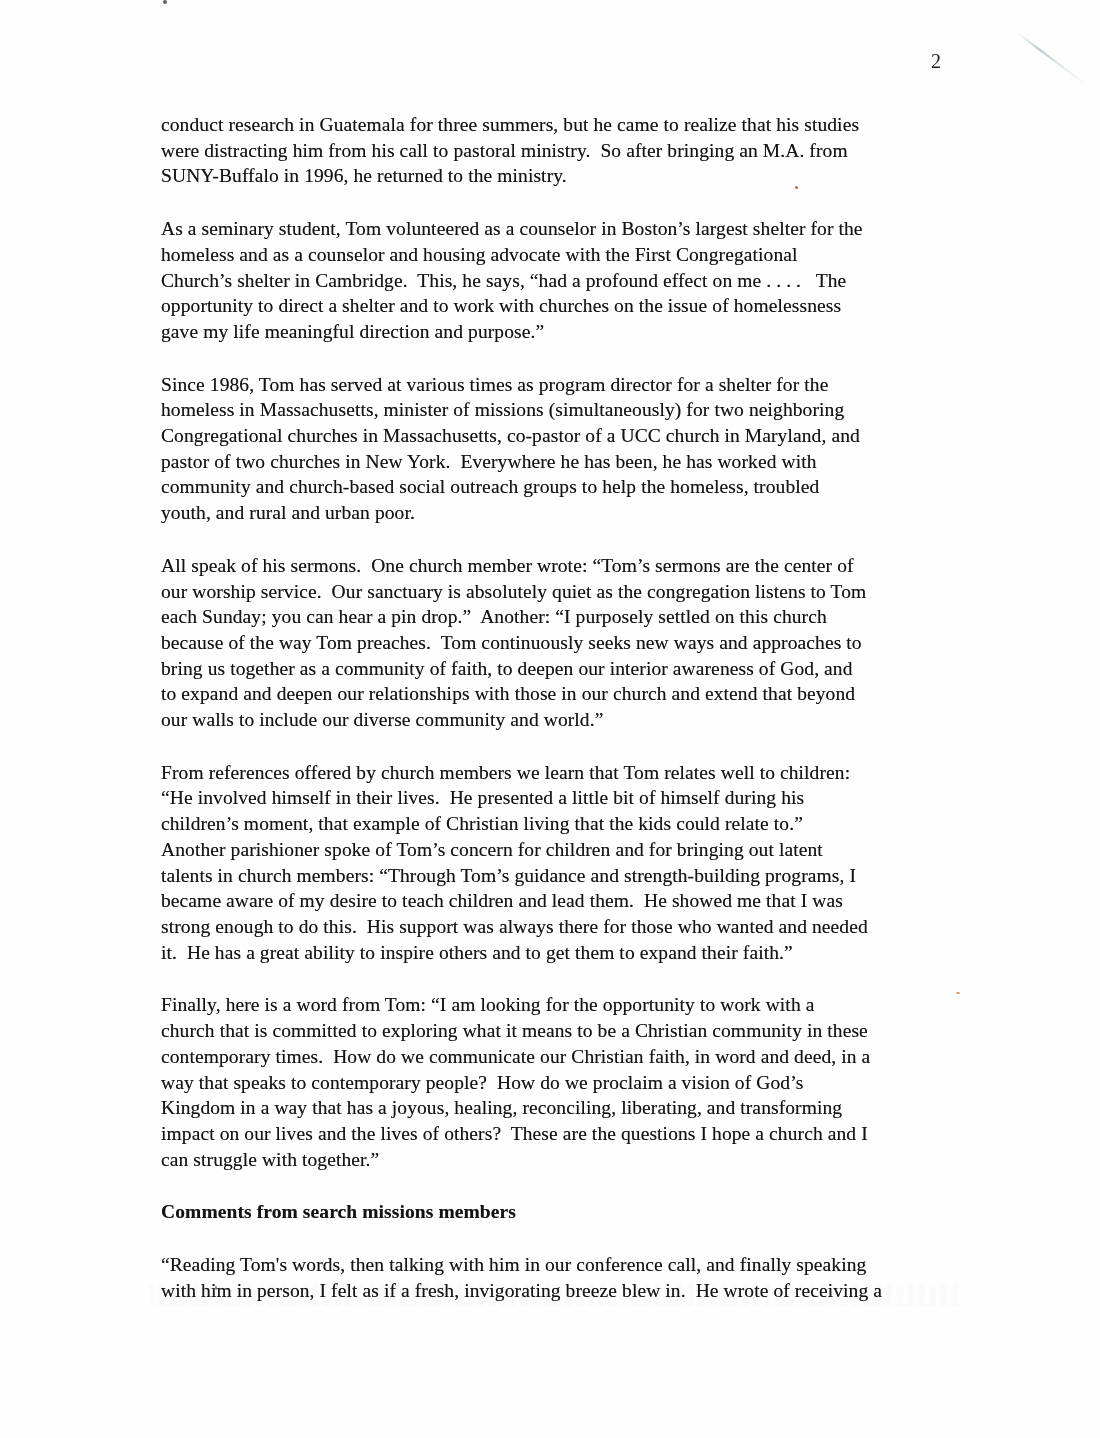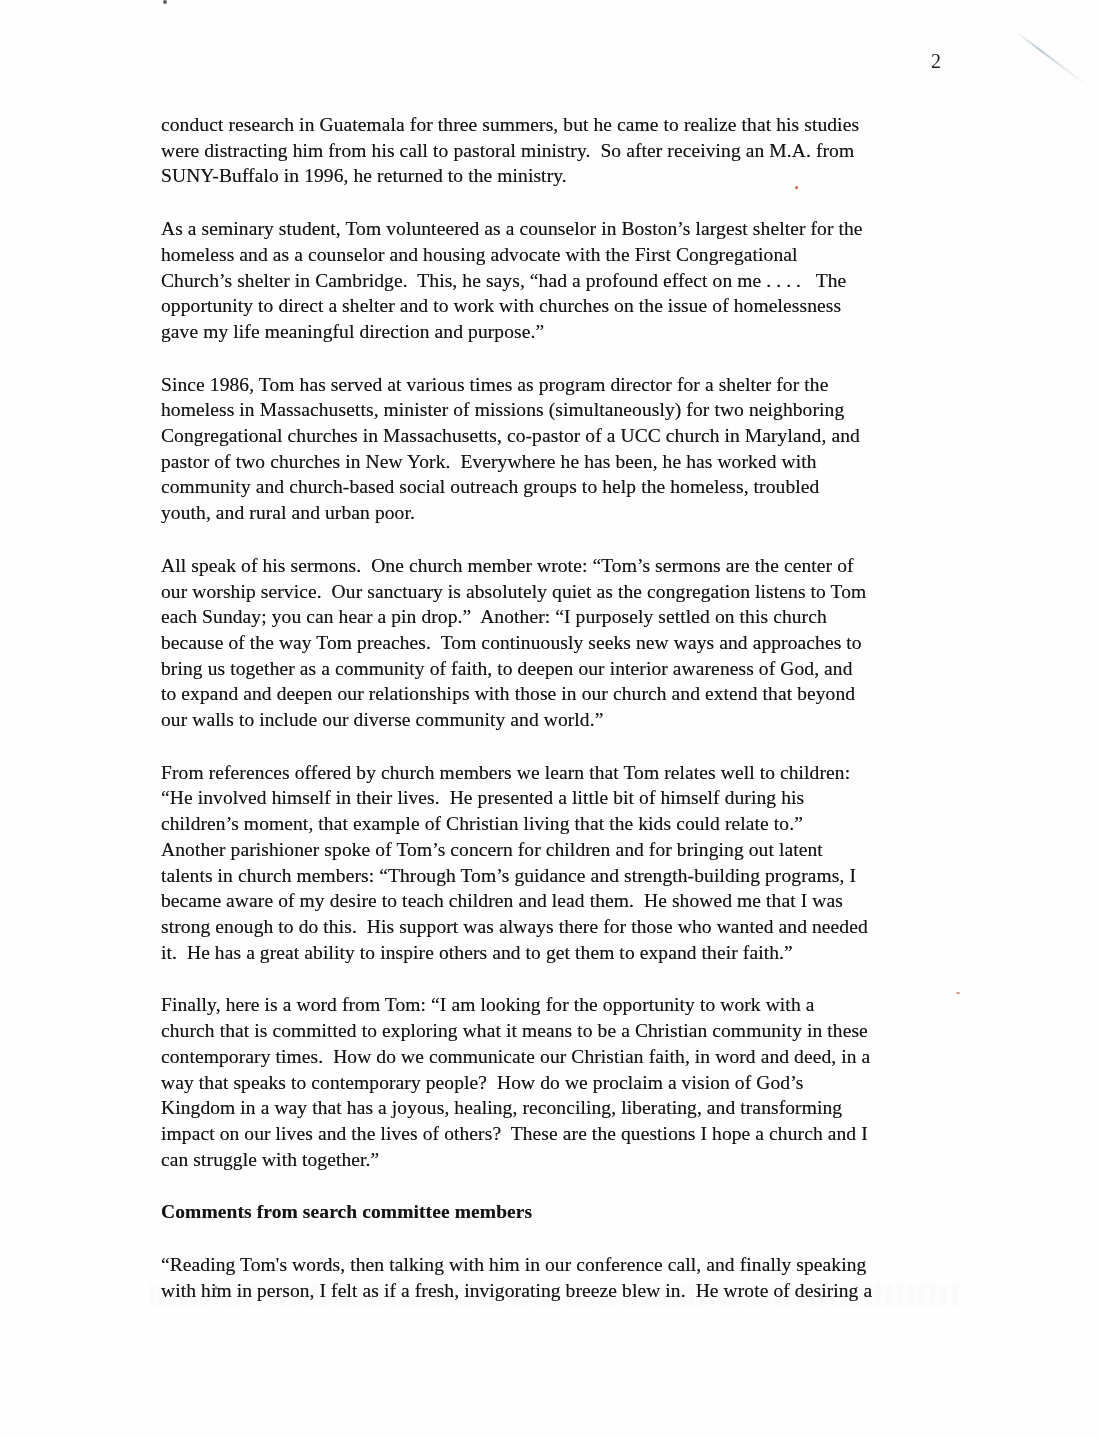--- a/index.html
+++ b/index.html
@@ -85,21 +85,21 @@
 
   <div class="scratch"></div>
   <div class="speck speck-top"></div>
   <div class="speck speck-red-1"></div>
   <div class="speck speck-red-2"></div>
   <div class="speck speck-bottom"></div>
   <div class="noise-band"></div>
 
   <div class="content">
     <p>conduct research in Guatemala for three summers, but he came to realize that his studies
-were distracting him from his call to pastoral ministry.  So after receiving an M.A. from
+were distracting him from his call to pastoral ministry.  So after bringing an M.A. from
 SUNY-Buffalo in 1996, he returned to the ministry.</p>
 
     <p>As a seminary student, Tom volunteered as a counselor in Boston’s largest shelter for the
 homeless and as a counselor and housing advocate with the First Congregational
 Church’s shelter in Cambridge.  This, he says, “had a profound effect on me . . . .   The
 opportunity to direct a shelter and to work with churches on the issue of homelessness
 gave my life meaningful direction and purpose.”</p>
 
     <p>Since 1986, Tom has served at various times as program director for a shelter for the
 homeless in Massachusetts, minister of missions (simultaneously) for two neighboring
@@ -126,19 +126,19 @@
 it.  He has a great ability to inspire others and to get them to expand their faith.”</p>
 
     <p>Finally, here is a word from Tom: “I am looking for the opportunity to work with a
 church that is committed to exploring what it means to be a Christian community in these
 contemporary times.  How do we communicate our Christian faith, in word and deed, in a
 way that speaks to contemporary people?  How do we proclaim a vision of God’s
 Kingdom in a way that has a joyous, healing, reconciling, liberating, and transforming
 impact on our lives and the lives of others?  These are the questions I hope a church and I
 can struggle with together.”</p>
 
-    <h3>Comments from search committee members</h3>
+    <h3>Comments from search missions members</h3>
 
     <p>“Reading Tom's words, then talking with him in our conference call, and finally speaking
-with him in person, I felt as if a fresh, invigorating breeze blew in.  He wrote of desiring a</p>
+with him in person, I felt as if a fresh, invigorating breeze blew in.  He wrote of receiving a</p>
   </div>
 
 </div>
 
 </body></html>

